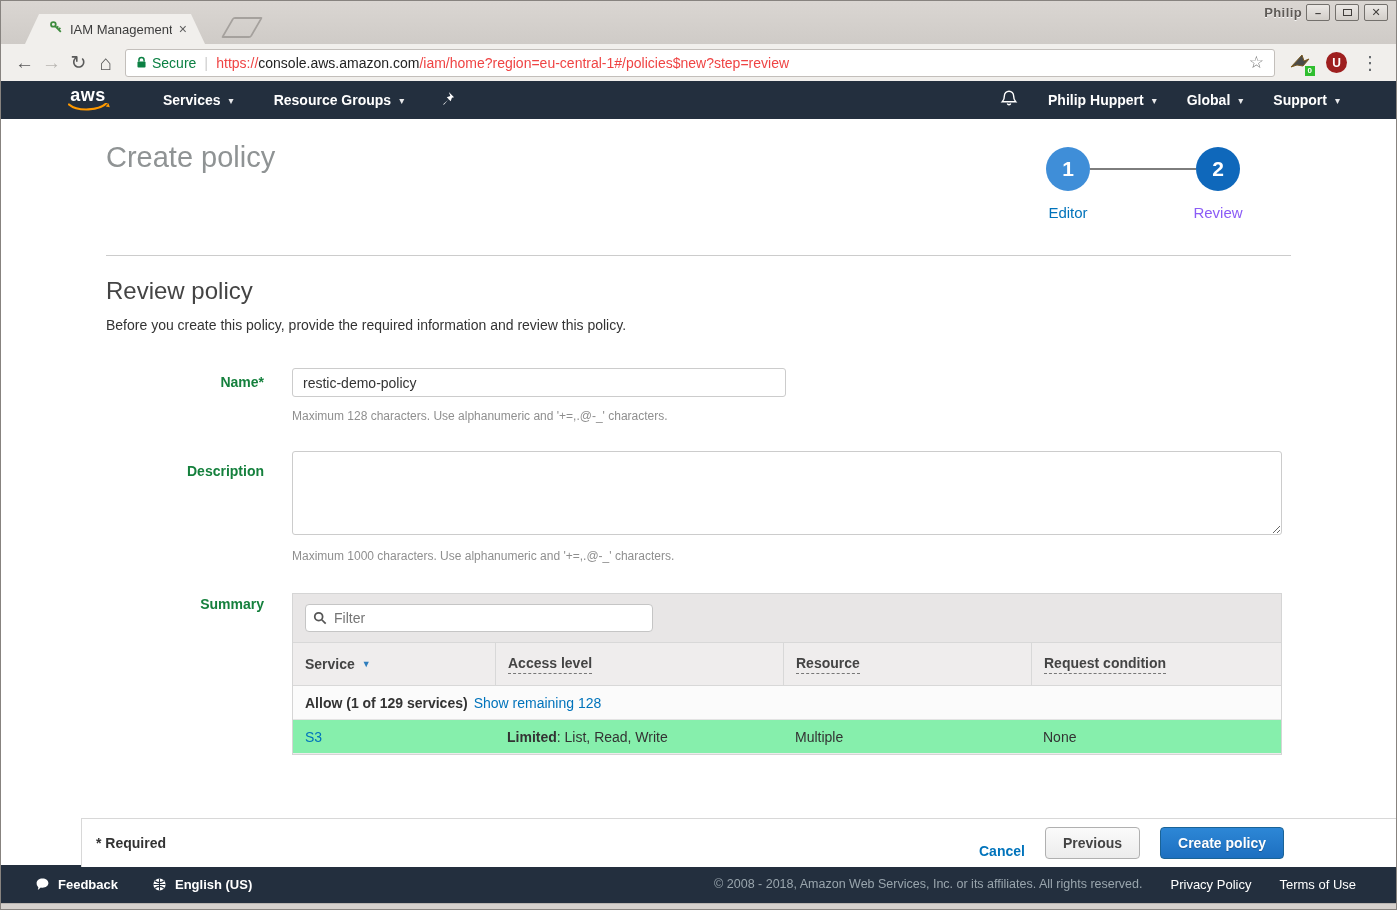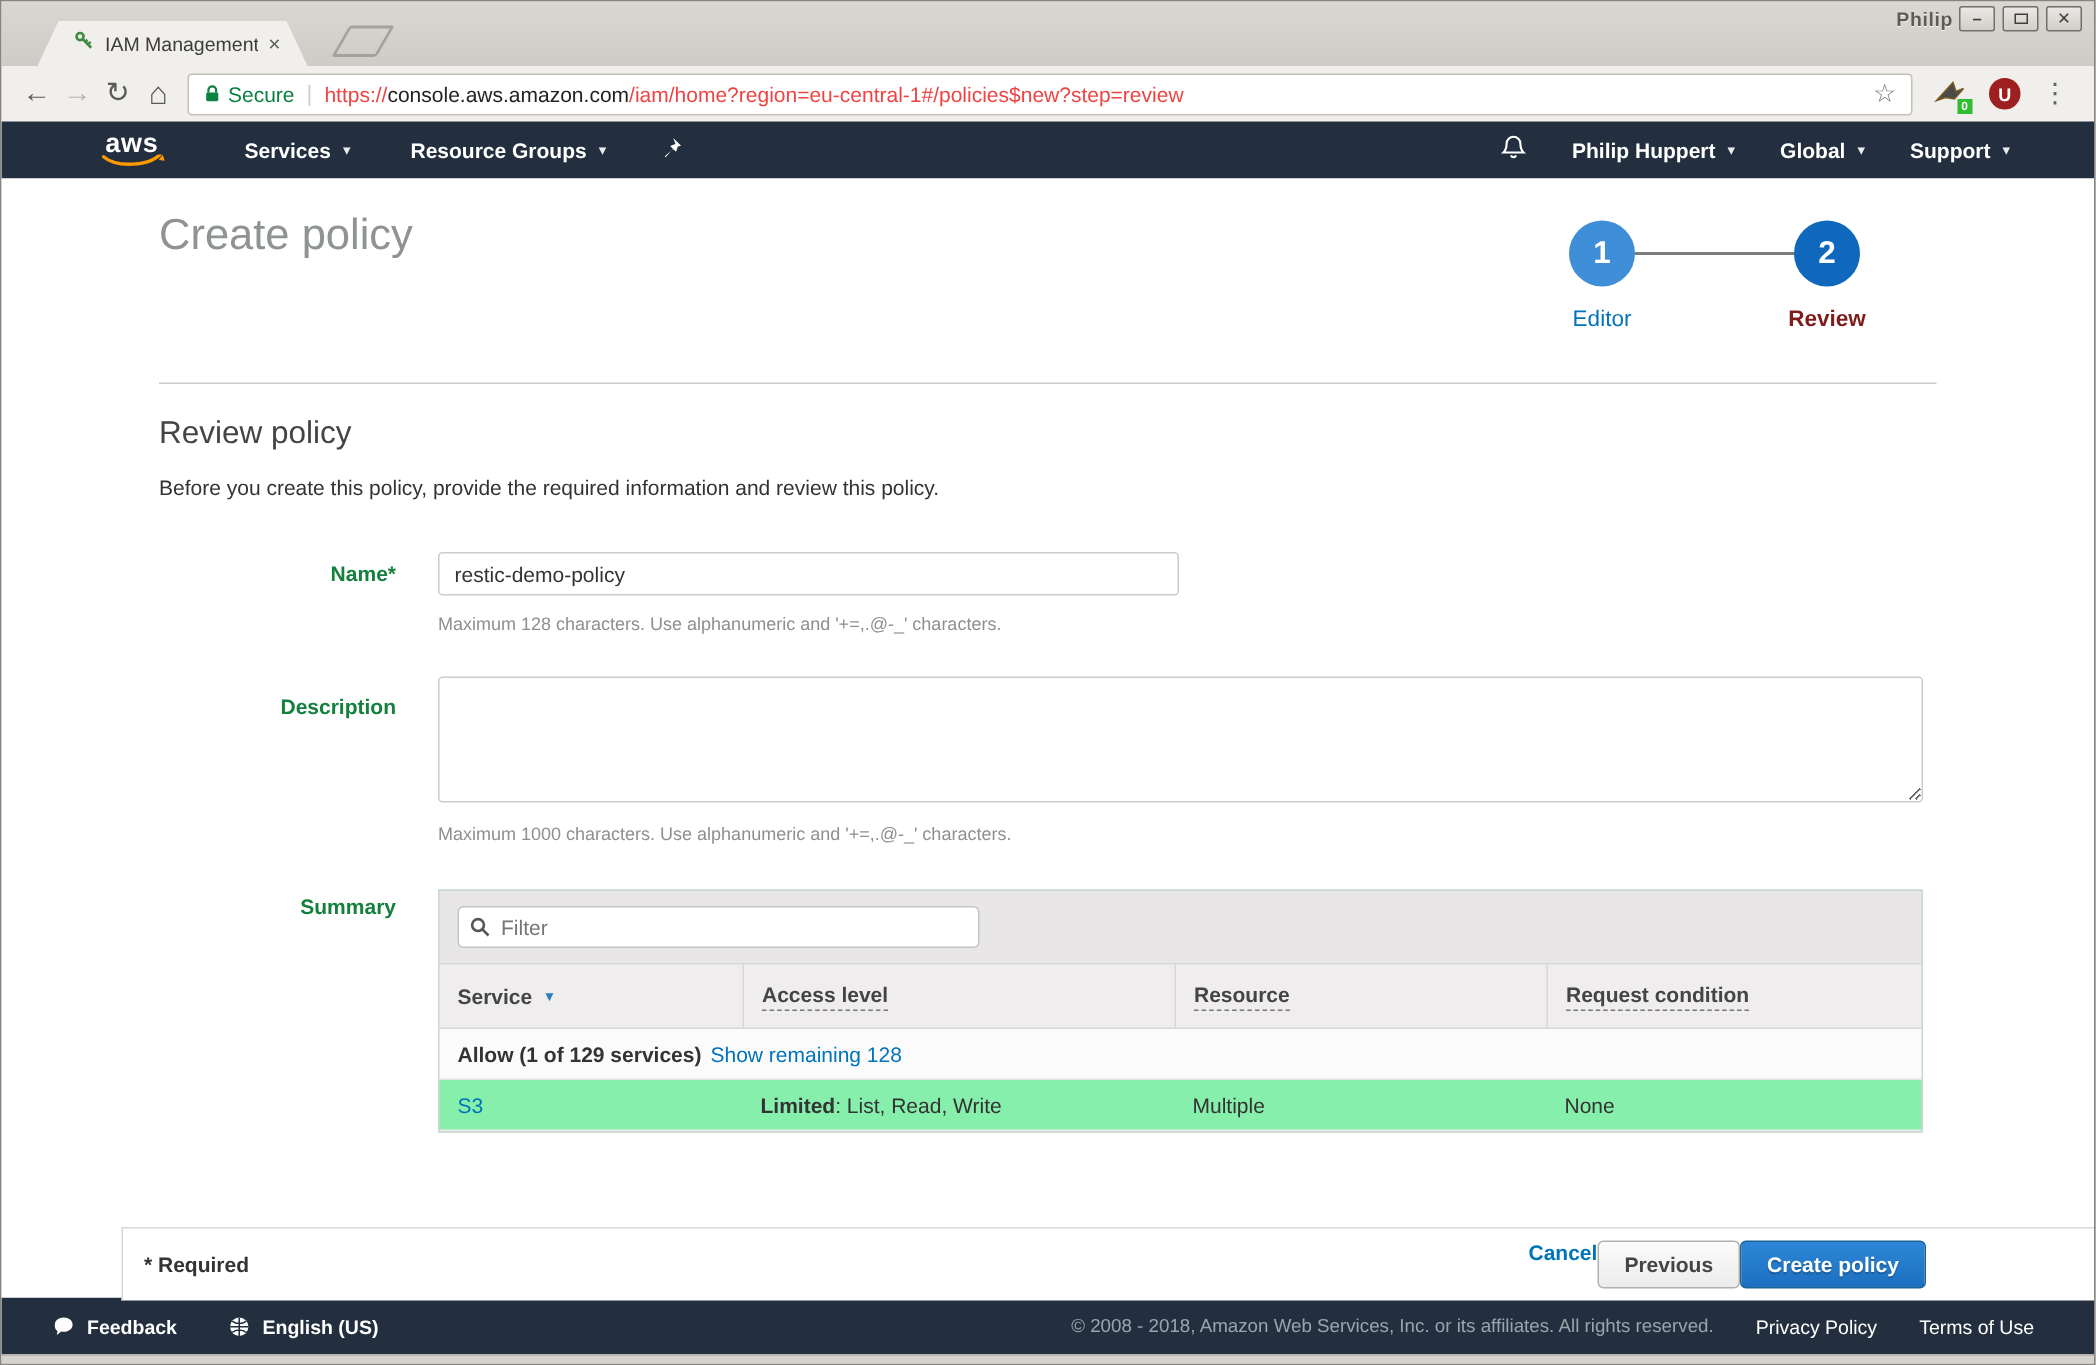--- a/index.html
+++ b/index.html
@@ -61,23 +61,23 @@
   .content { flex:1; position:relative; background:#fff; color:#333; font-size:14px; }
   .page-title { position:absolute; left:105px; top:22px; font-size:29px; color:#8f9394; font-weight:normal; }
   .steps { position:absolute; left:1045px; top:28px; width:194px; }
   .steps-track { display:flex; align-items:center; }
   .step-circle { width:44px; height:44px; border-radius:50%; color:#fff; font-size:21px; font-weight:bold;
                  display:flex; align-items:center; justify-content:center; flex:none; }
   .step-1 { background:#3f8ed8; } .step-2 { background:#0f68bb; }
   .step-line { flex:1; height:2px; background:#7d7d7d; }
   .step-labels { position:relative; margin-top:13px; height:18px; font-size:15px; }
   .step-label-1 { position:absolute; left:22px; transform:translateX(-50%); color:#0073bb; cursor:pointer; }
-  .step-label-2 { position:absolute; left:172px; transform:translateX(-50%); color:#7f1d1d; font-weight:bold; }
+  .step-label-2 { position:absolute; left:172px; transform:translateX(-50%); color:#8b5cf6; font-weight:normal; }
   .divider { position:absolute; left:105px; width:1185px; top:136px; border-top:1px solid #ccc; }
-  .review-heading { position:absolute; left:105px; top:158px; font-size:21px; color:#444; font-weight:normal; }
+  .review-heading { position:absolute; left:105px; top:158px; font-size:24px; color:#444; font-weight:normal; }
   .review-desc { position:absolute; left:105px; top:198px; }
 
   .form-label { position:absolute; width:263px; text-align:right; font-weight:bold; color:#15803d; }
   .lbl-name { top:255px; } .lbl-desc { top:344px; } .lbl-summary { top:477px; }
   .name-input { position:absolute; left:291px; top:249px; width:494px; height:29px;
                 border:1px solid #ccc; border-radius:3px; padding:0 10px; font-size:14px;
                 color:#333; font-family:inherit; }
   .help-text { position:absolute; left:291px; font-size:12px; color:#8f8f8f; }
   .help-name { top:290px; } .help-desc { top:430px; }
   .desc-area { position:absolute; left:291px; top:332px; width:990px; height:84px;
@@ -104,21 +104,21 @@
   .group-bold { font-weight:bold; }
   .link { color:#0073bb; cursor:pointer; text-decoration:none; }
   .data-row { height:34px; display:flex; align-items:center; border-bottom:1px solid #ececec; }
   .td { padding-left:12px; display:flex; align-items:center; }
   .bold { font-weight:bold; }
 
   .action-bar { position:absolute; left:80px; right:0; top:699px; height:49px; background:#fff;
                 border-top:1px solid #d8d8d8; border-left:1px solid #d8d8d8;
                 display:flex; align-items:center; padding:0 112px 0 14px; }
   .required-note { font-weight:bold; color:#333; }
-  .bar-actions { margin-left:auto; display:flex; align-items:flex-start; }
+  .bar-actions { margin-left:auto; display:flex; align-items:flex-end; gap:20px; }
   .cancel-link { color:#0073bb; font-weight:bold; cursor:pointer; }
   .btn { font-family:inherit; font-size:14px; font-weight:bold; border-radius:4px;
          padding:7px 17px; cursor:pointer; }
   .btn-secondary { border:1px solid #b0b0b0; background:linear-gradient(#fbfbfb,#ececec); color:#444; }
   .btn-primary { border:1px solid #1a6397; background:linear-gradient(#2d87d6,#1d6fc0); color:#fff;
                  text-shadow:0 1px 1px rgba(0,0,0,.25); }
 
   
   .aws-footer { height:38px; background:#232f3e; display:flex; align-items:center; color:#fff;
                 font-size:13px; flex:none; padding:0 40px 0 34px; }

